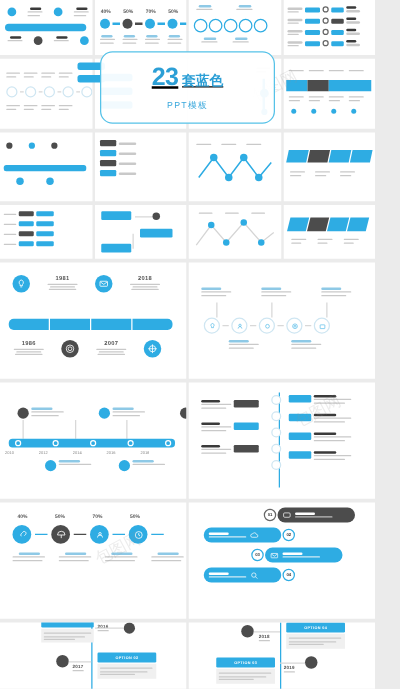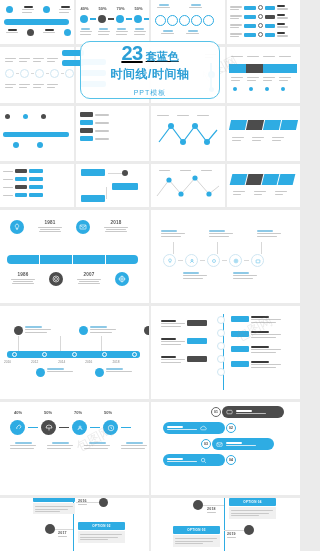--- a/index.html
+++ b/index.html
@@ -969,21 +969,20 @@
   <div class="ov-tabs">
     <div class="ov-tab" style="width:22px"></div>
     <div class="ov-tab" style="width:22px"></div>
   </div>
 
   <div class="overlay">
     <div class="t1">
       <span class="n">23</span>
       <span class="s">套蓝色</span>
     </div>
-    <div class="t2">时间线/时间轴</div>
     <div class="t3">PPT模板</div>
   </div>
 
   <div class="wm" style="left:200px;top:60px">包图网</div>
   <div class="wm" style="left:235px;top:320px">包图网</div>
   <div class="wm" style="left:75px;top:430px">包图网</div>
 
 </div>
 
 </body></html>

